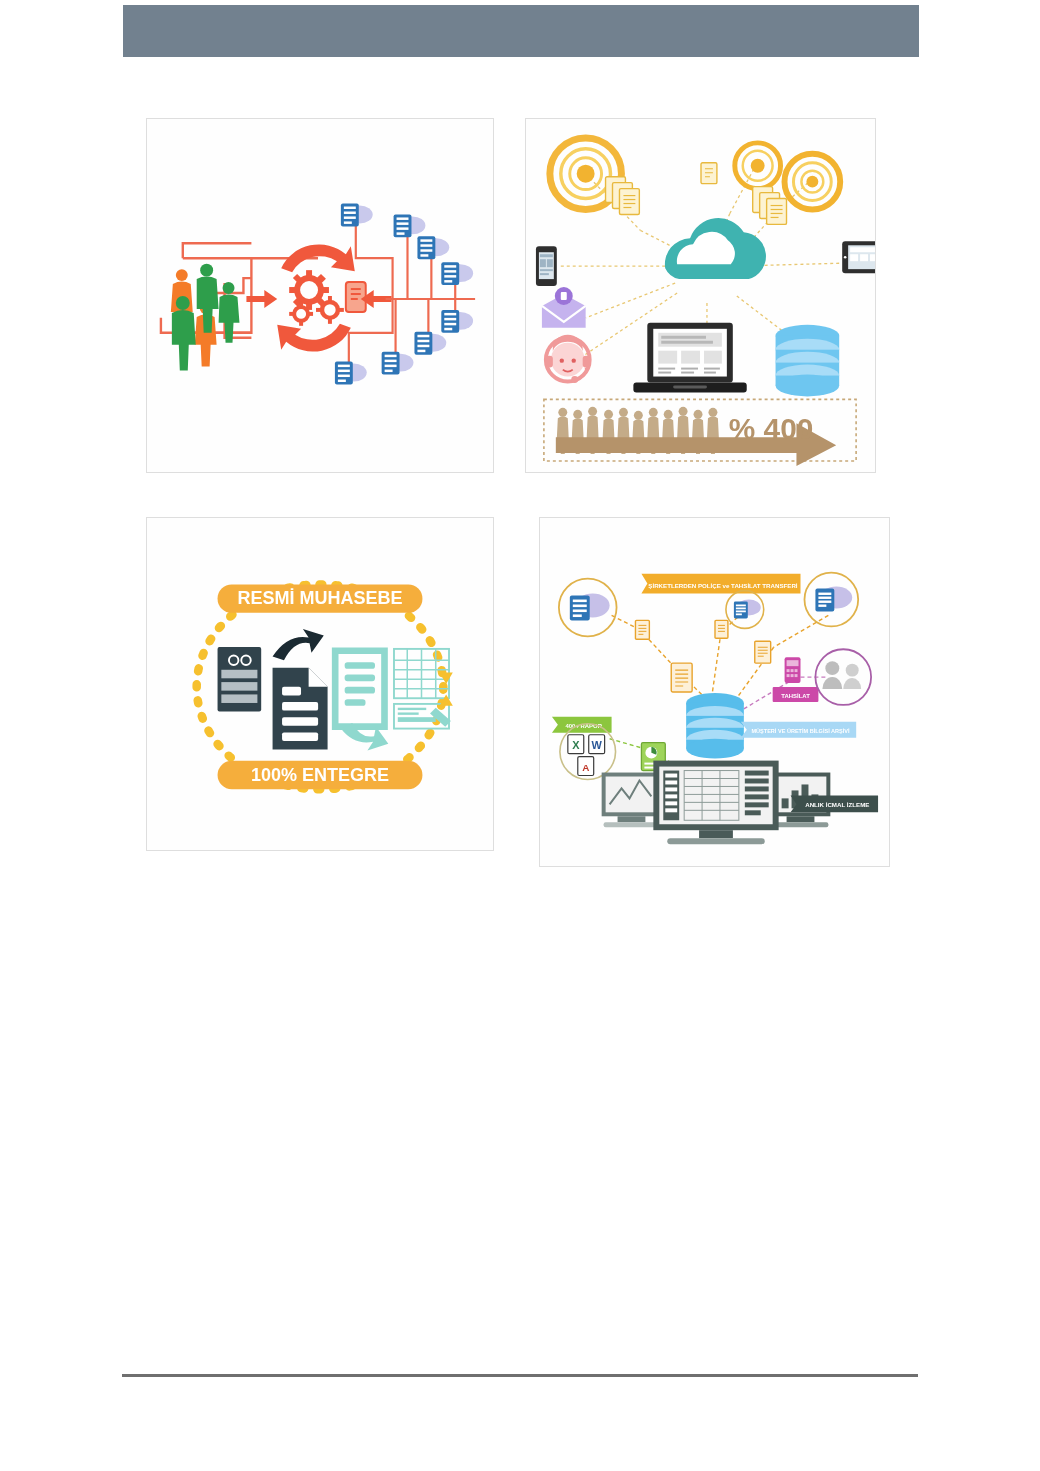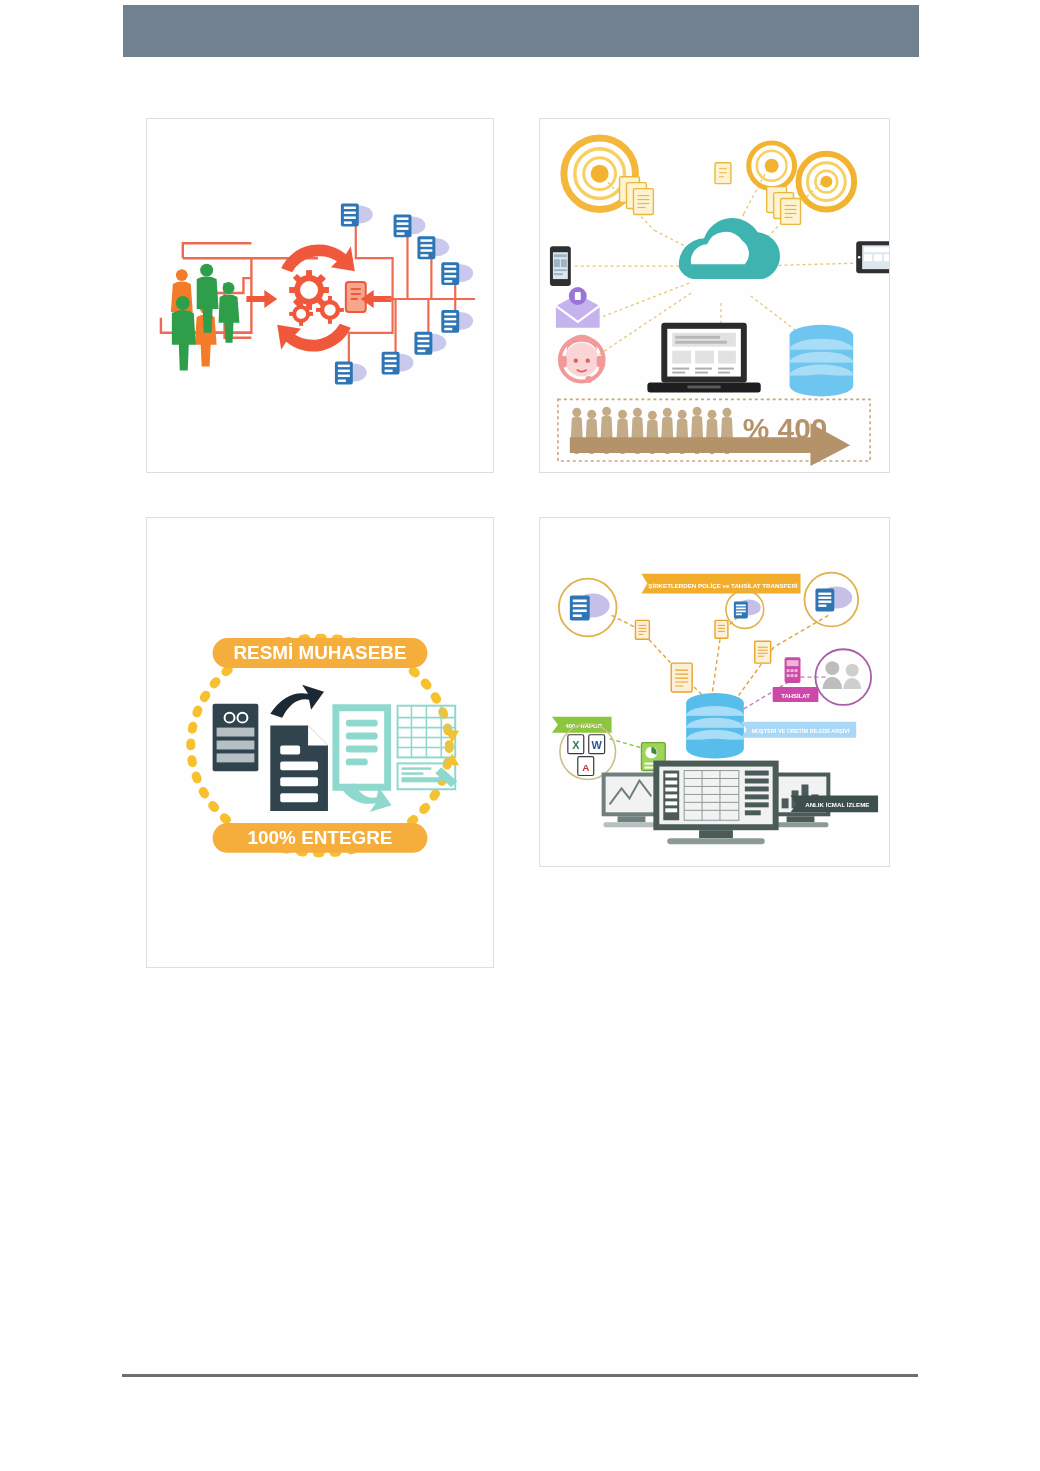--- a/index.html
+++ b/index.html
@@ -32,22 +32,22 @@
   }
 
   
   .fig {
     position: absolute;
     background: #fefefe;
     border: 1px solid #dedede;
     overflow: hidden;
   }
   #fig-1 { left: 146px; top: 118px; width: 348px; height: 355px; }
-  #fig-2 { left: 539px; top: 118px; width: 351px; height: 355px; }
-  #fig-3 { left: 146px; top: 517px; width: 348px; height: 451px; text-align: right; }
+  #fig-2 { left: 525px; top: 118px; width: 351px; height: 355px; }
+  #fig-3 { left: 146px; top: 517px; width: 348px; height: 334px; text-align: right; }
   #fig-4 { left: 539px; top: 517px; width: 351px; height: 350px; }
   .fig svg { display: block; width: 100%; height: 100%; }
 
   .lbl { font-family: "Liberation Sans", sans-serif; font-weight: bold; }
 </style>
 </head>
 <body>
 
 <div id="page">
 

